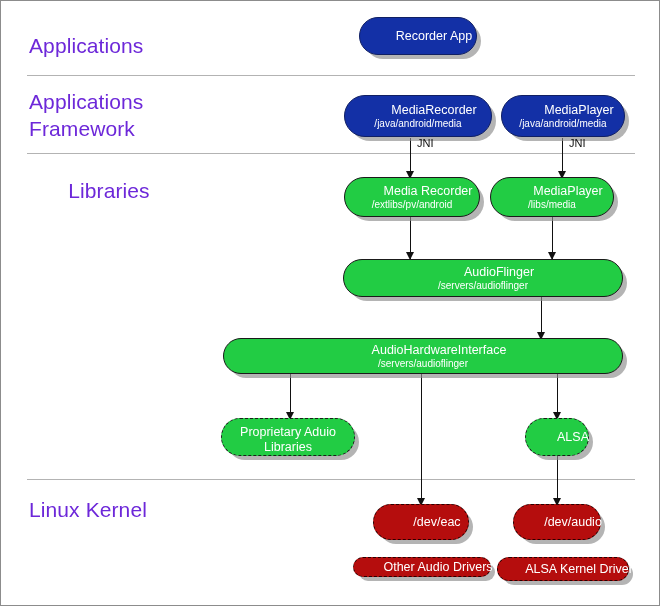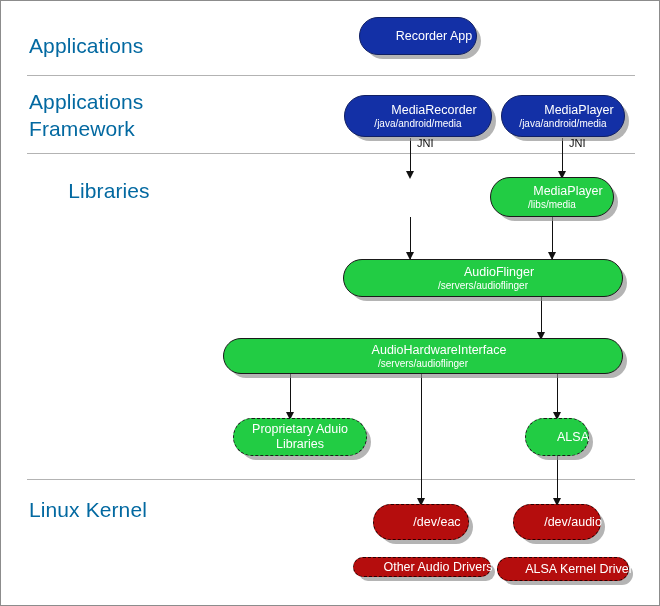--- a/index.html
+++ b/index.html
@@ -23,21 +23,21 @@
     position: absolute;
     height: 1px;
     background: #b3b3b3;
     left: 26px;
     width: 608px;
   }
 
   
   .layer-label {
     position: absolute;
-    color: #0369a1;
+    color: #6d28d9;
     font-size: 21px;
     line-height: 27px;
     white-space: pre-line;
     letter-spacing: 0.1px;
   }
   .layer-label.centered { text-align: center; }
 
   
   .node {
     position: absolute;
@@ -156,37 +156,41 @@
   <div class="node blue" style="left:343px; top:94px; width:148px; height:42px;">
     <span class="title">MediaRecorder</span>
     <span class="sub">/java/android/media</span>
   </div>
 
   <div class="node blue" style="left:500px; top:94px; width:124px; height:42px;">
     <span class="title">MediaPlayer</span>
     <span class="sub">/java/android/media</span>
   </div>
 
+  <div class="node green" style="left:343px; top:176px; width:136px; height:40px;">
+    <span class="title">Media Recorder</span>
+    <span class="sub">/extlibs/pv/android</span>
+  </div>
 
   <div class="node green" style="left:489px; top:176px; width:124px; height:40px;">
     <span class="title">MediaPlayer</span>
     <span class="sub">/libs/media</span>
   </div>
 
   <div class="node green" style="left:342px; top:258px; width:280px; height:38px;">
     <span class="title">AudioFlinger</span>
     <span class="sub">/servers/audioflinger</span>
   </div>
 
   <div class="node green" style="left:222px; top:337px; width:400px; height:36px;">
     <span class="title">AudioHardwareInterface</span>
     <span class="sub">/servers/audioflinger</span>
   </div>
 
-  <div class="node green dashed" style="left:232px; top:417px; width:134px; height:38px;">
+  <div class="node green dashed" style="left:220px; top:417px; width:134px; height:38px;justify-content:flex-end;">
     <span class="wrap">Proprietary Aduio
 Libraries</span>
   </div>
 
   <div class="node green dashed" style="left:524px; top:417px; width:64px; height:38px;">
     <span class="title">ALSA</span>
   </div>
 
   <div class="node red dashed" style="left:372px; top:503px; width:96px; height:36px;">
     <span class="title">/dev/eac</span>

